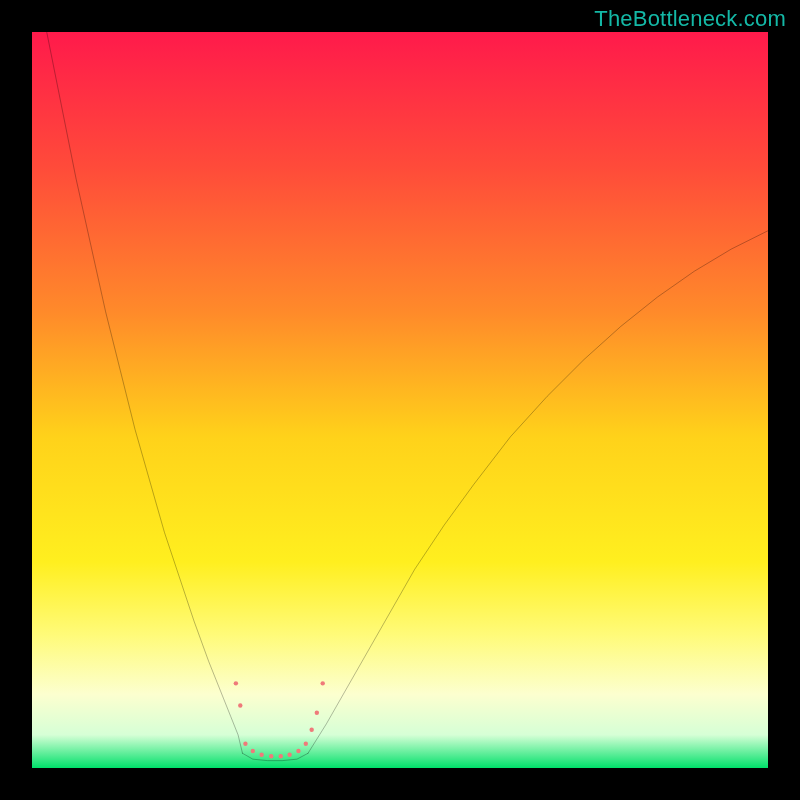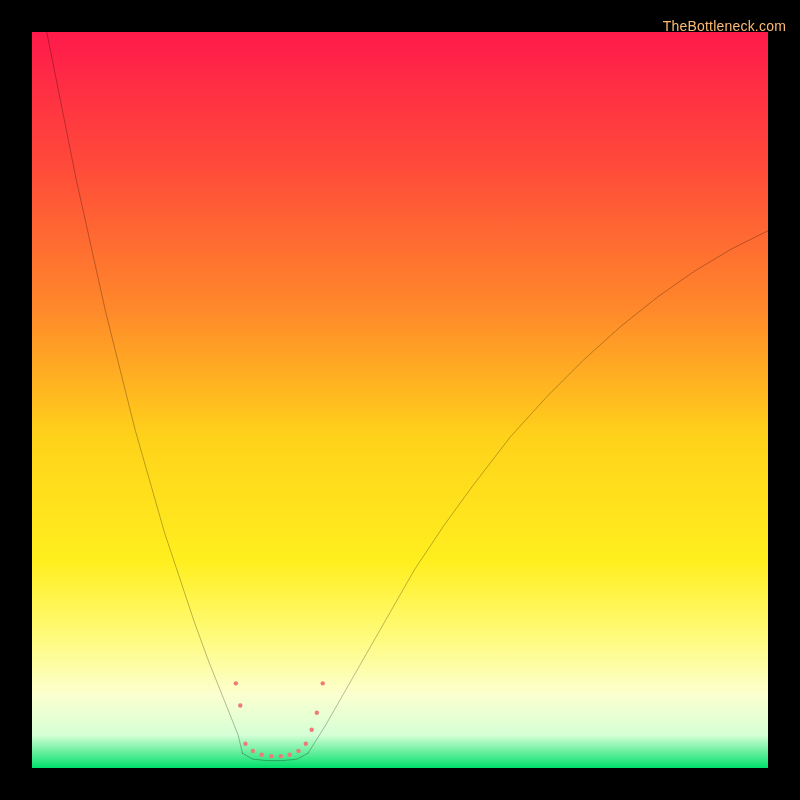--- a/index.html
+++ b/index.html
@@ -12,24 +12,24 @@
     overflow: hidden;
   }
   .frame {
     position: relative;
     width: 800px;
     height: 800px;
     background: #000;
   }
   .watermark {
     position: absolute;
-    top: 18px;
+    top: 6px;
     right: 14px;
-    color: #fdba74;
-    font-size: 14px;
+    color: #14b8a6;
+    font-size: 22px;
     font-weight: 500;
     letter-spacing: 0.2px;
     z-index: 20;
   }
   .plot-wrap {
     position: absolute;
     left: 32px;
     top: 32px;
     width: 736px;
     height: 736px;

